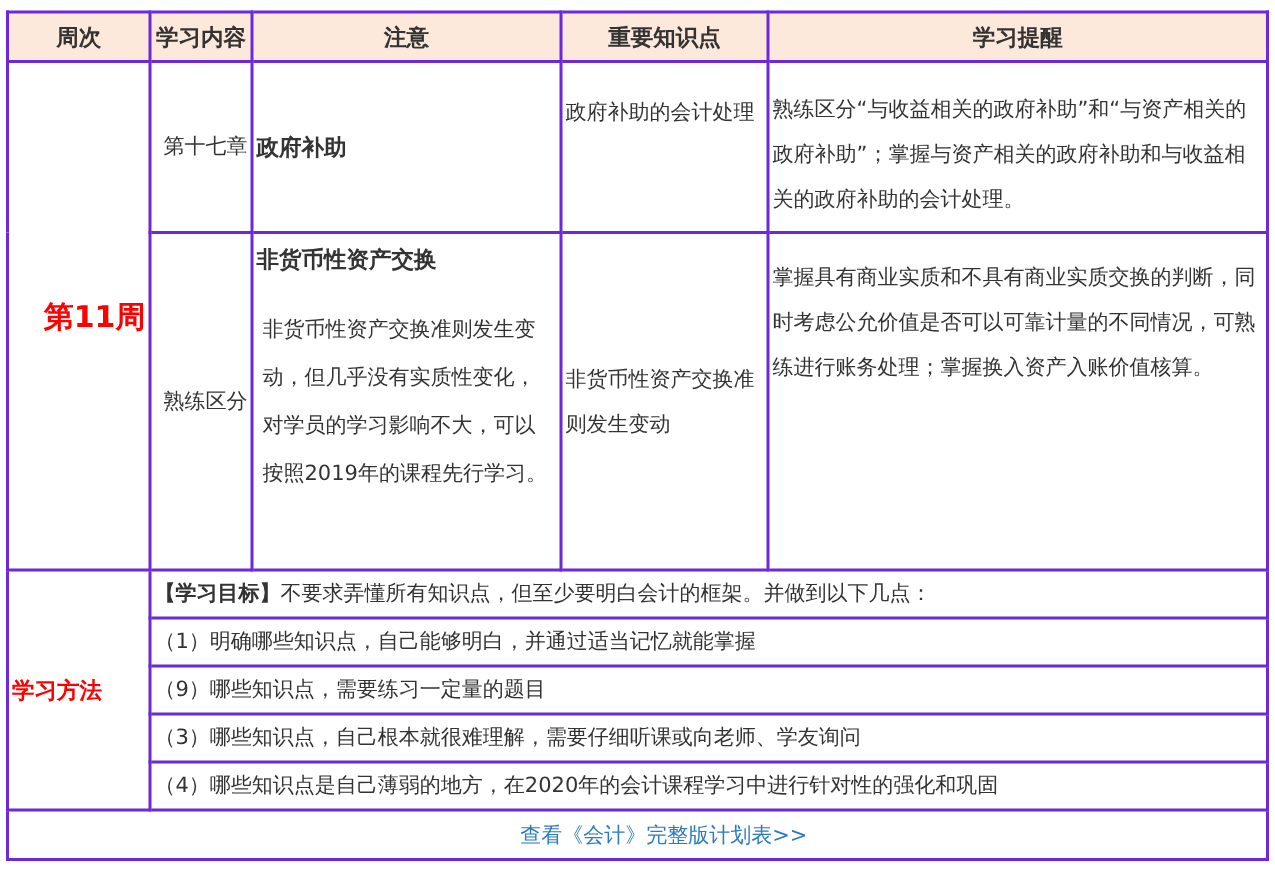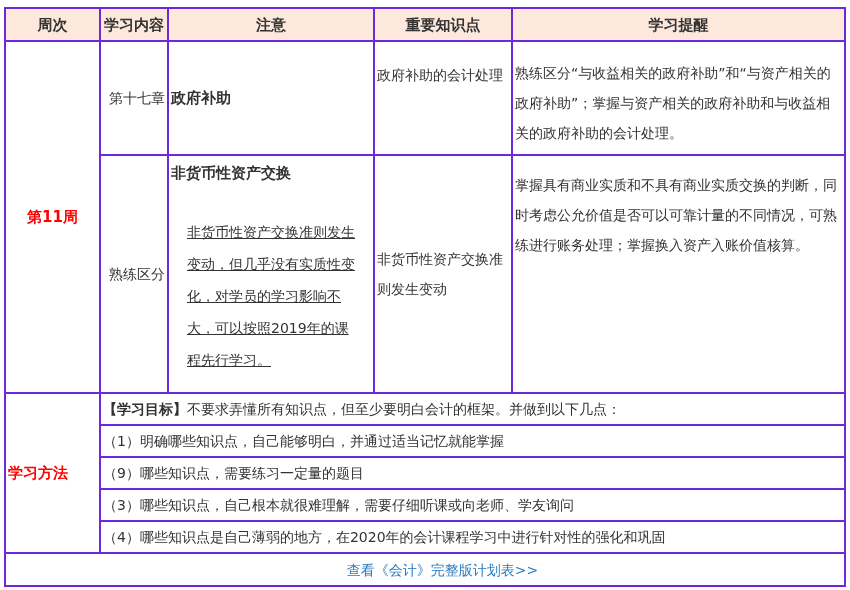--- a/index.html
+++ b/index.html
@@ -3,24 +3,24 @@
 <meta charset="utf-8">
 <style>
   html, body { margin:0; padding:0; background:#ffffff; }
   body { width:850px; height:590px; position:relative; overflow:hidden;
          font-family: "DejaVu Sans", "Liberation Sans", sans-serif; color:#333333; }
   table.plan { position:absolute; left:4px; top:7px; width:840px; border-collapse:collapse;
                table-layout:fixed; font-size:14px; }
   table.plan td, table.plan th { border:2px solid #6d28d9; padding:0 2px; vertical-align:middle;
                line-height:30px; }
   th { background:#fde9dc; font-weight:bold; font-size:15px; height:31px; text-align:center; color:#333; }
-  .week { color:#ff0000; font-weight:bold; font-size:15px; text-align:center; }
+  .week { color:#ff0000; font-weight:bold; font-size:20px; text-align:right; }
   .chapter { text-align:right; white-space:nowrap;border-radius:30px; }
   .topic-title { font-weight:bold; font-size:15px; }
-  .p { margin:16px;text-decoration:underline; }
+  .p { margin:4px; }
   .gap { height:12px; }
   .method { color:#ff0000; font-weight:bold; font-size:15px; text-align:left; }
   .method-row td { height:30px; line-height:30px; padding-left:6px; }
   .goal-label { font-weight:bold; }
   .footer td { height:31px; text-align:center; }
   .footer a { color:#2a7bbf; text-decoration:none;margin-left:35px; }
   .tips { line-height:33px; padding-right:6px; }
 </style>
 </head>
 <body>

